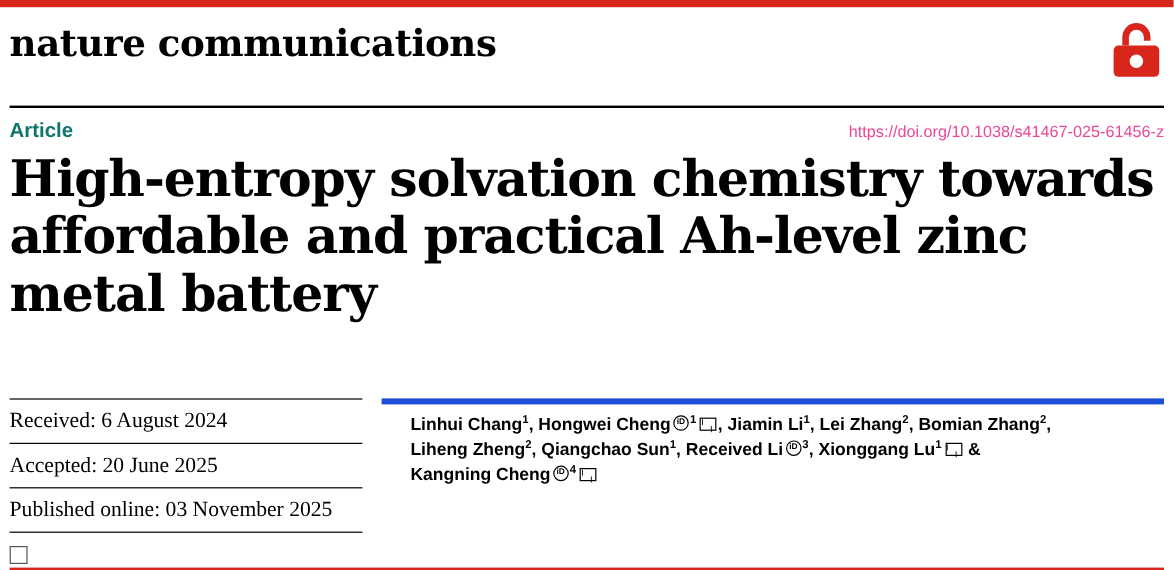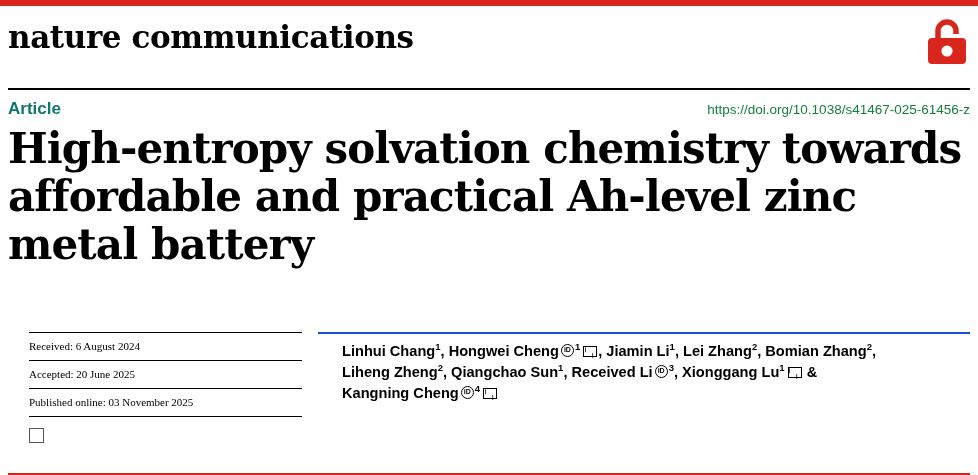--- a/index.html
+++ b/index.html
@@ -60,21 +60,21 @@
   }
   .article-label {
     font-family: "Liberation Sans", sans-serif;
     font-weight: 700;
     font-size: 17px;
     color: #0f766e;
   }
   .doi-link {
     font-family: "Liberation Sans", sans-serif;
     font-size: 13.5px;
-    color: #15803d;
+    color: #ec4899;
     text-decoration: none;
   }
   .title {
     margin: 6px 8px 0 8px;
     font-family: "DejaVu Serif", serif;
     font-weight: 700;
     font-size: 42px;
     line-height: 1.14;
     letter-spacing: -0.9px;
     color: #000000;
@@ -90,42 +90,41 @@
   }
   .meta-col {
     width: 310px;
     flex: 0 0 310px;
     padding-right: 16px;
     box-sizing: border-box;
   }
   .meta-row {
     border-top: 1px solid #000000;
     font-family: "Liberation Serif", serif;
-    font-size: 11px;
+    font-size: 18px;
     color: #000000;
     padding: 7px 0 8px 0;
-    margin-left: 21px;
   }
   .meta-row.first {
     border-top: 1px solid #000000;
   }
   .meta-row.check {
     padding: 8px 0 0 0;
     height: 22px;
   }
   .check-box {
     display: inline-block;
     width: 13px;
     height: 13px;
     border: 1px solid #555;
     margin-top: 3px;
   }
   .authors-col {
     flex: 1 1 auto;
-    border-top: 2px solid #1d4ed8;
+    border-top: 5px solid #1d4ed8;
     padding: 7px 0 0 24px;
     box-sizing: border-box;
     font-family: "Liberation Sans", sans-serif;
     font-weight: 700;
     font-size: 14.6px;
     line-height: 1.45;
     color: #000000;
   }
   .authors-col .sep {
     font-weight: 700;

